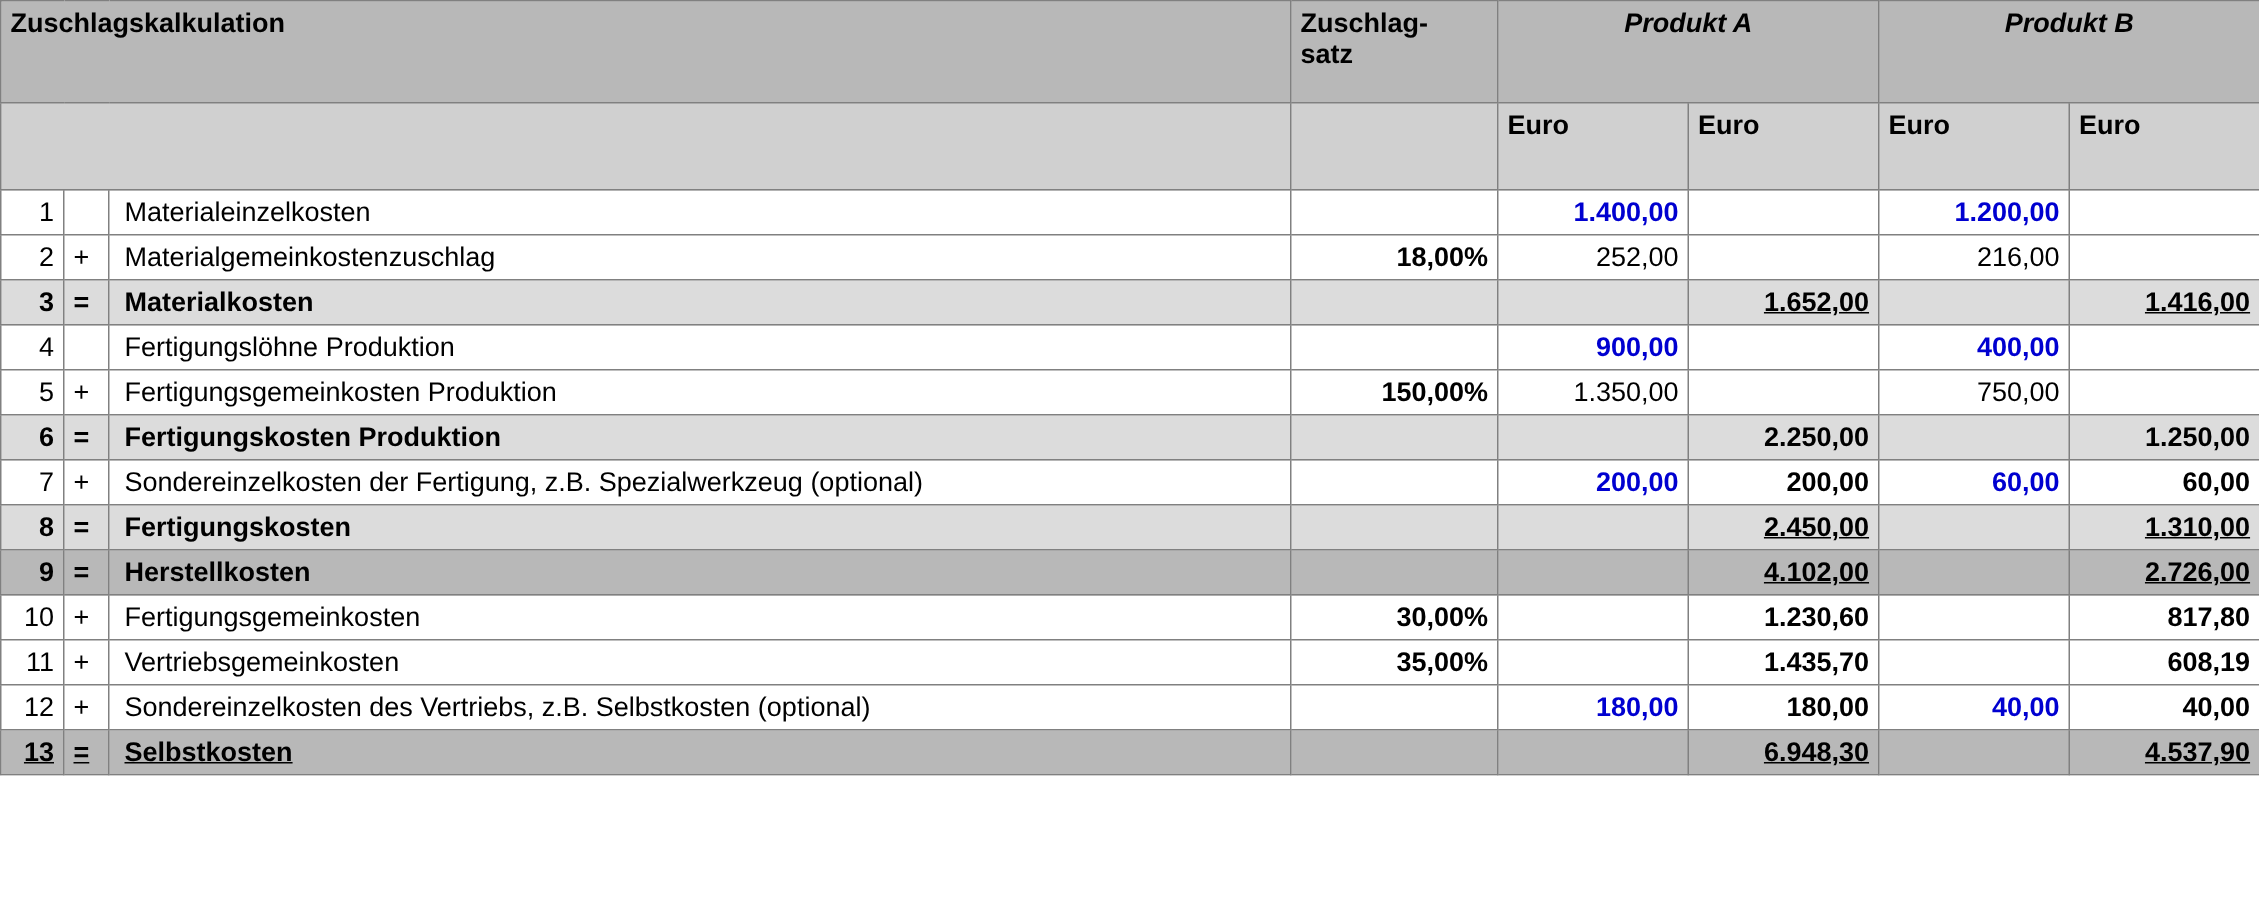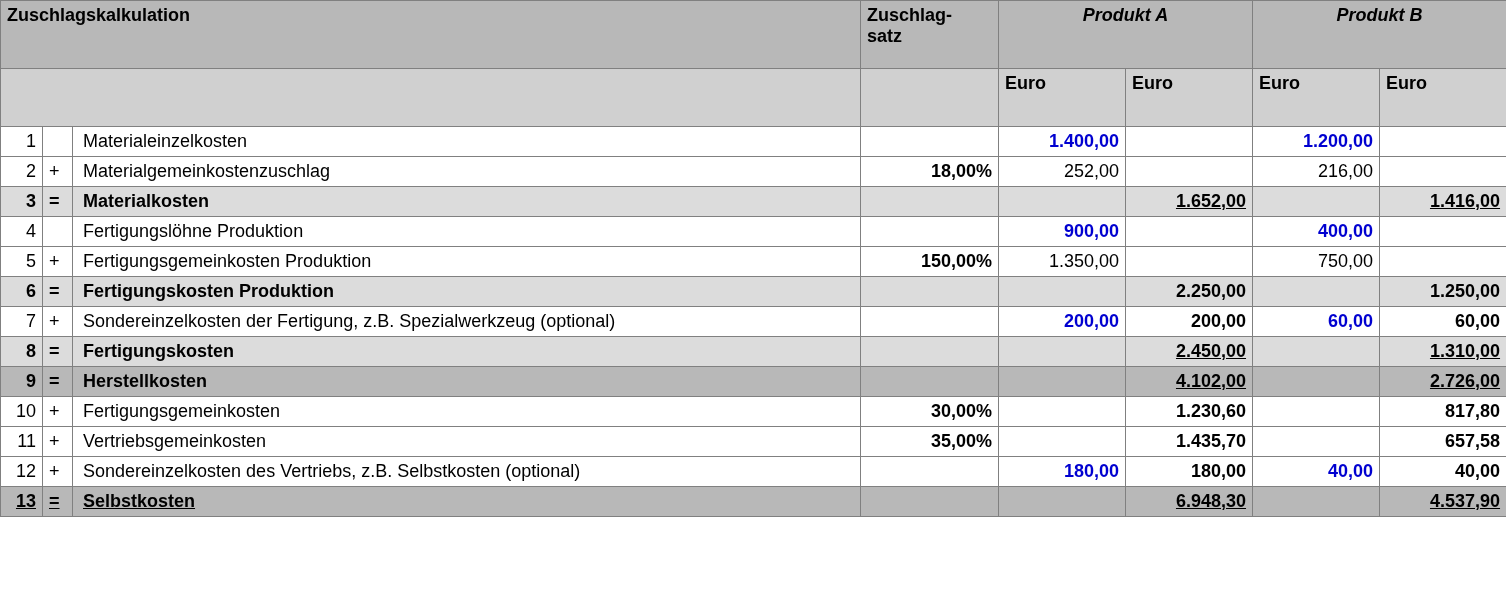--- a/index.html
+++ b/index.html
@@ -199,21 +199,21 @@
         <td class="val"><span class="amt bold">817,80</span></td>
       </tr>
       <tr class="">
         <td class="num"><span class="amt ">11</span></td>
         <td class="op"><span class="amt ">+</span></td>
         <td class="lbl"><span class="amt ">Vertriebsgemeinkosten</span></td>
         <td class="rate"><span class="amt ">35,00%</span></td>
         <td class="val"></td>
         <td class="val"><span class="amt bold">1.435,70</span></td>
         <td class="val"></td>
-        <td class="val"><span class="amt bold">657,58</span></td>
+        <td class="val"><span class="amt bold">608,19</span></td>
       </tr>
       <tr class="">
         <td class="num"><span class="amt ">12</span></td>
         <td class="op"><span class="amt ">+</span></td>
         <td class="lbl"><span class="amt ">Sondereinzelkosten des Vertriebs, z.B. Selbstkosten (optional)</span></td>
         <td class="rate"></td>
         <td class="val"><span class="amt blue">180,00</span></td>
         <td class="val"><span class="amt bold">180,00</span></td>
         <td class="val"><span class="amt blue">40,00</span></td>
         <td class="val"><span class="amt bold">40,00</span></td>

